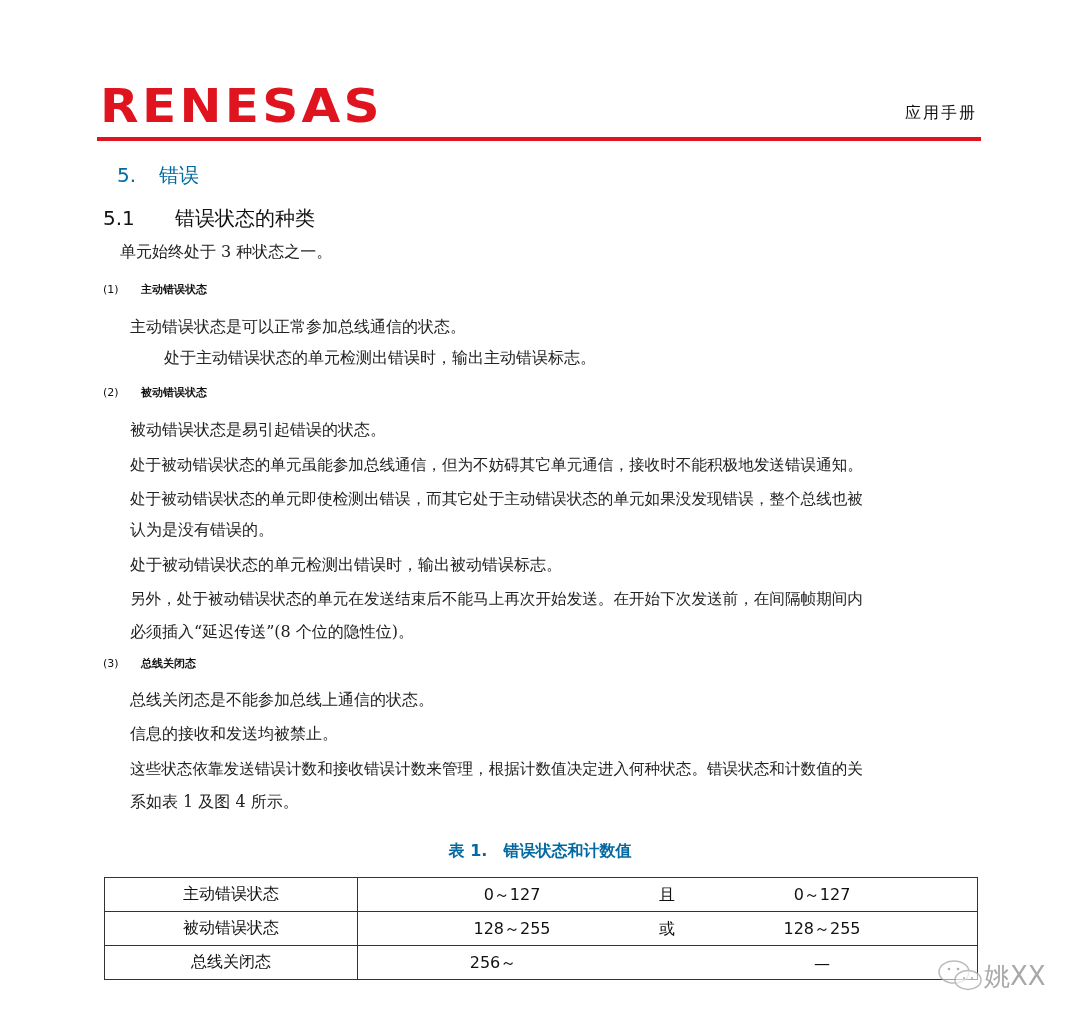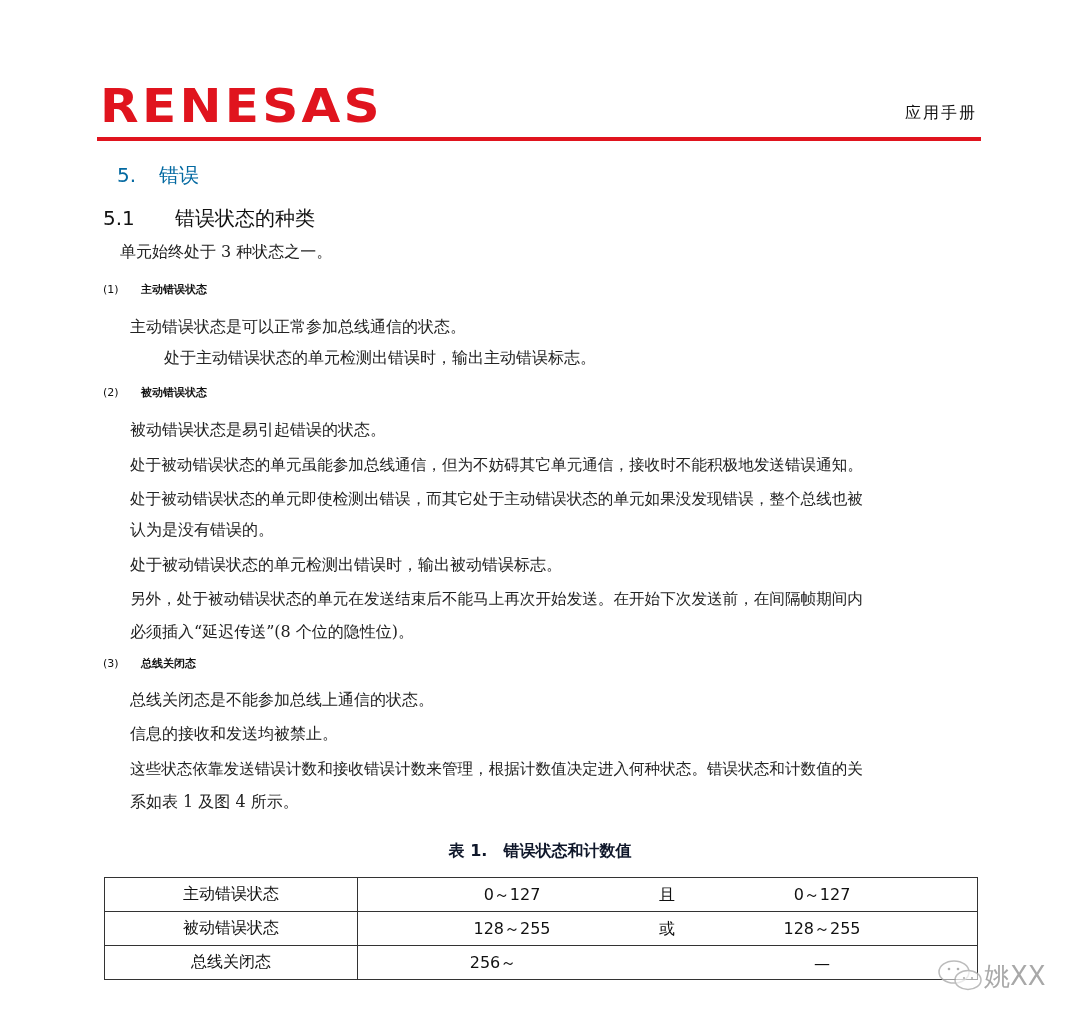--- a/index.html
+++ b/index.html
@@ -8,21 +8,21 @@
     .logo svg { display: block; }
     .doc-type { position: absolute; right: 103px; top: 103px; font-size: 16px; letter-spacing: 2px; color: #111; }
     .red-rule { position: absolute; left: 97px; top: 137px; width: 884px; height: 4px; background: #e0141e; }
     .h1 { position: absolute; left: 103px; top: 162px; font-size: 20px; color: #0369a1; margin-left: 14px; }
     .h1 .num { display: inline-block; width: 42px; }
     .h2 { position: absolute; left: 103px; top: 205px; font-size: 20px; color: #111; }
     .h2 .num { display: inline-block; width: 72px; }
     .p { position: absolute; font-family: "DejaVu Serif", serif; font-size: 16px; color: #222; white-space: nowrap; }
     .h3 { position: absolute; left: 103px; font-size: 11px; color: #111; font-weight: bold; }
     .h3 .num { display: inline-block; width: 38px; font-weight: normal; }
-    .caption { position: absolute; left: 0; width: 1080px; top: 841px; text-align: center; font-size: 16px; color: #0f172a; font-weight: bold; }
+    .caption { position: absolute; left: 0; width: 1080px; top: 841px; text-align: center; font-size: 16px; color: #0369a1; font-weight: bold; }
     .caption .num { margin-right: 16px; }
     table.err { position: absolute; left: 104px; top: 877px; width: 874px; border-collapse: collapse; font-size: 16px; }
     table.err td { border: 1.5px solid #333; height: 33px; text-align: center; padding: 0; color: #111; }
     table.err td.c1 { width: 252px; }
     table.err td.c2 { width: 308px; }
     table.err td.span { position: relative; }
     .cell-inner { position: relative; width: 100%; height: 33px; }
     .cell-inner span { position: absolute; top: 50%; transform: translate(-50%, -50%); white-space: nowrap; }
     .watermark { position: absolute; left: 936px; top: 958px; font-size: 26px; color: #9a9a9a; opacity: 0.85; display: flex; align-items: center; }
     .watermark svg { display: block; }

